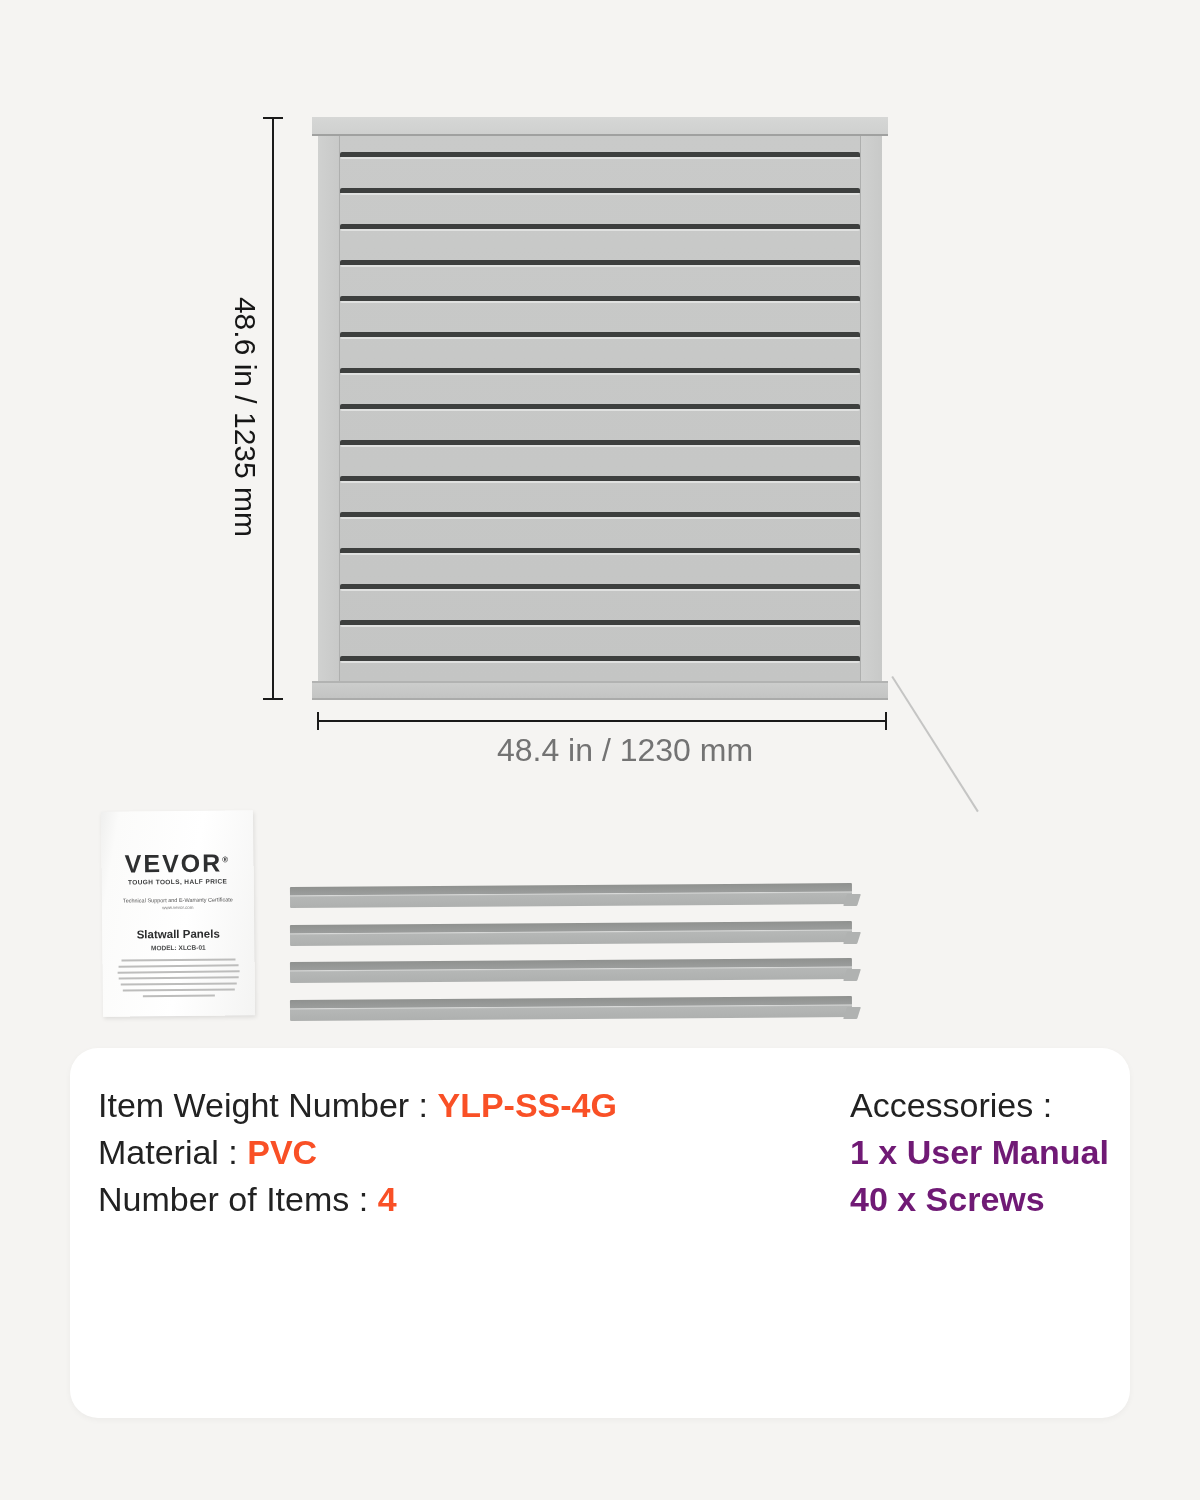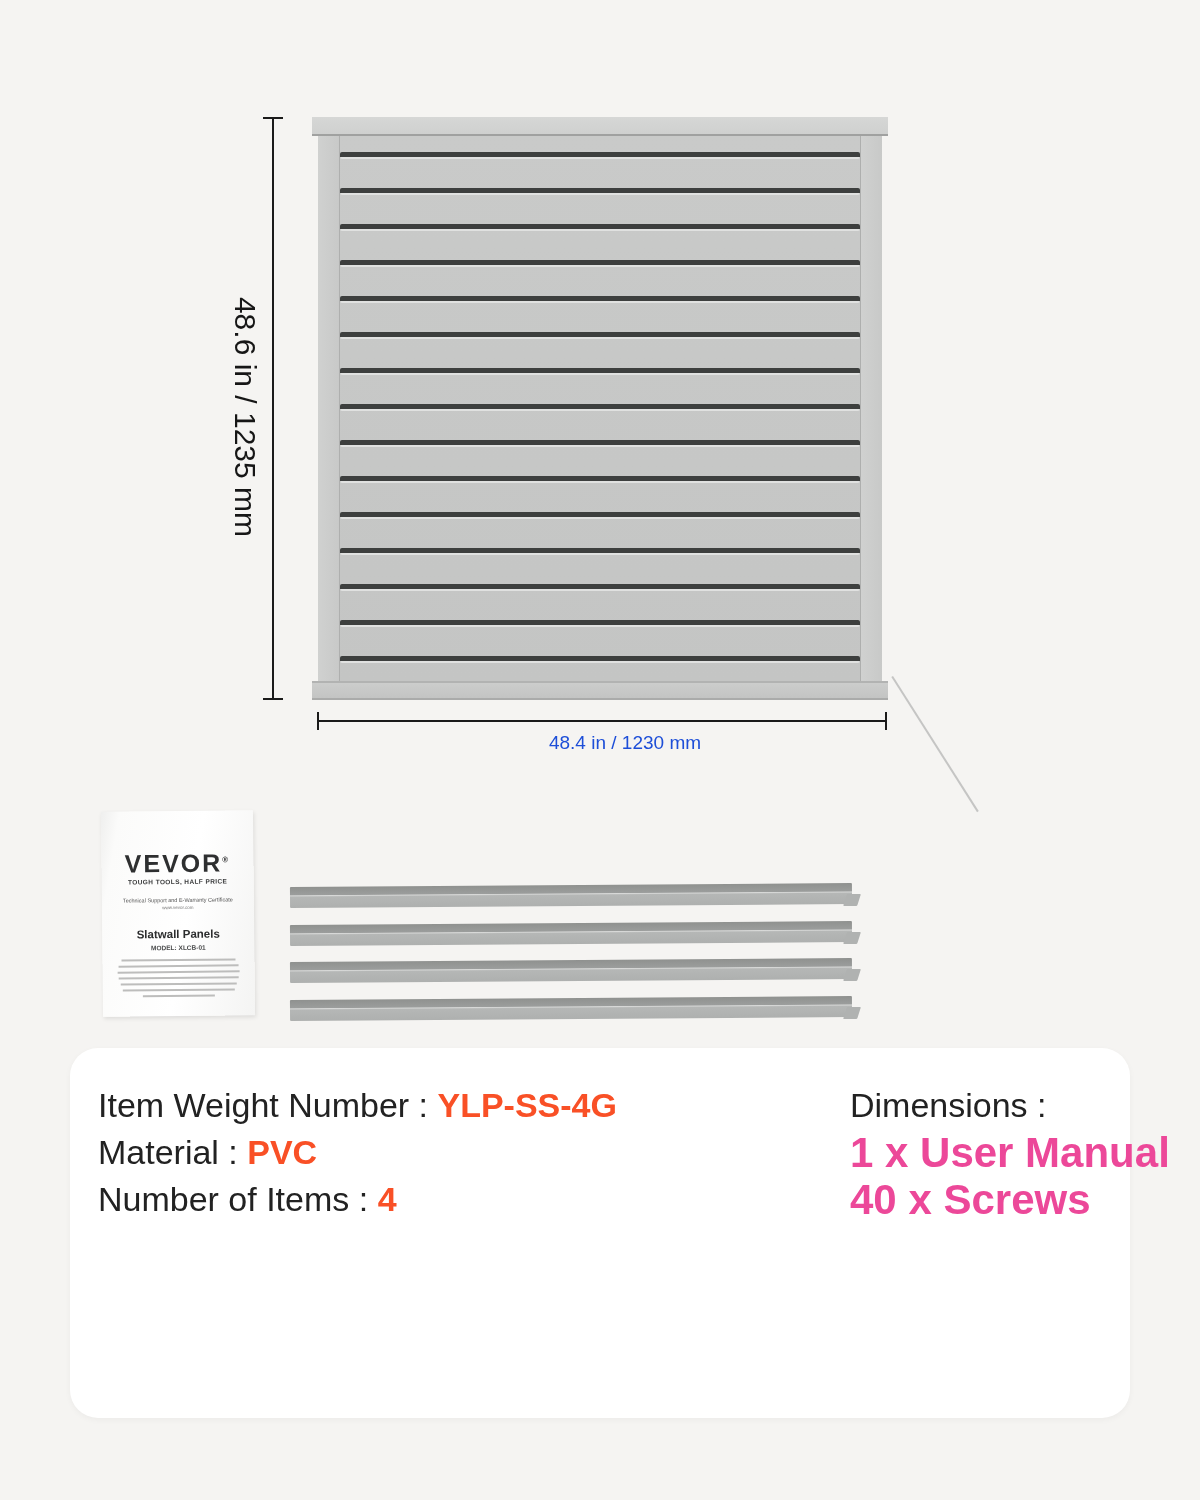--- a/index.html
+++ b/index.html
@@ -27,21 +27,21 @@
   .dim-tick-h{position:absolute;width:20px;height:2px;background:#1a1a1a;left:263px;}
   .dim-label-v{
     position:absolute;left:114px;top:400px;width:262px;text-align:center;
     font-size:30px;color:#161616;transform:rotate(90deg);transform-origin:center;
     white-space:nowrap;
   }
   .dim-line-h{position:absolute;left:317px;top:720px;width:570px;height:2px;background:#1a1a1a;}
   .dim-tick-v{position:absolute;width:2px;height:18px;background:#1a1a1a;top:712px;}
   .dim-label-h{
     position:absolute;left:490px;top:732px;width:270px;text-align:center;
-    font-size:19px;color:#1d4ed8;white-space:nowrap;
+    font-size:32px;color:#737373;white-space:nowrap;
   }
   
   .leader-line{
     position:absolute;left:893px;top:676px;width:160px;height:2px;background:#c5c5c4;
     transform:rotate(57.6deg);transform-origin:0 0;
   }
   .detail-circle{
     position:absolute;left:926px;top:793px;width:224px;height:224px;border-radius:50%;
     background:#ffffff;border:2px solid #c9c9c8;overflow:hidden;
   }
@@ -82,21 +82,21 @@
   
   .spec-card{
     position:absolute;left:70px;top:1048px;width:1060px;height:370px;border-radius:28px;
     background:#ffffff;box-shadow:0 2px 6px rgba(0,0,0,0.04);
   }
   .spec-left{position:absolute;left:28px;top:34px;}
   .spec-right{position:absolute;left:780px;top:34px;}
   .spec-row{font-size:34px;line-height:47px;color:#222;white-space:nowrap;}
   .spec-value{font-weight:bold;color:#f95026;}
   .acc-header{font-size:34px;line-height:47px;color:#222;}
-  .acc-item{font-size:42px;line-height:47px;font-weight:bold;color:#ec4899;white-space:nowrap;}
+  .acc-item{font-size:34px;line-height:47px;font-weight:bold;color:#701a75;white-space:nowrap;}
 </style>
 </head>
 <body>
 
 <div class="canvas">
 
   <div class="panel-cap cap-top"></div>
   <div class="panel-body">
     <div class="rail left"></div>
     <div class="rail right"></div>
@@ -158,19 +158,19 @@
       <div class="trim-strip" style="top: 112.8px;"></div>
     </div>
 
   <div class="spec-card">
     <div class="spec-left">
       <div class="spec-row"><span>Item Weight Number : </span><span class="spec-value">YLP-SS-4G</span></div>
       <div class="spec-row"><span>Material : </span><span class="spec-value">PVC</span></div>
       <div class="spec-row"><span>Number of Items : </span><span class="spec-value">4</span></div>
     </div>
     <div class="spec-right">
-      <div class="acc-header">Dimensions :</div>
+      <div class="acc-header">Accessories :</div>
       <div class="acc-item">1 x User Manual</div>
       <div class="acc-item">40 x Screws</div>
     </div>
   </div>
 
 </div>
 
 </body></html>

